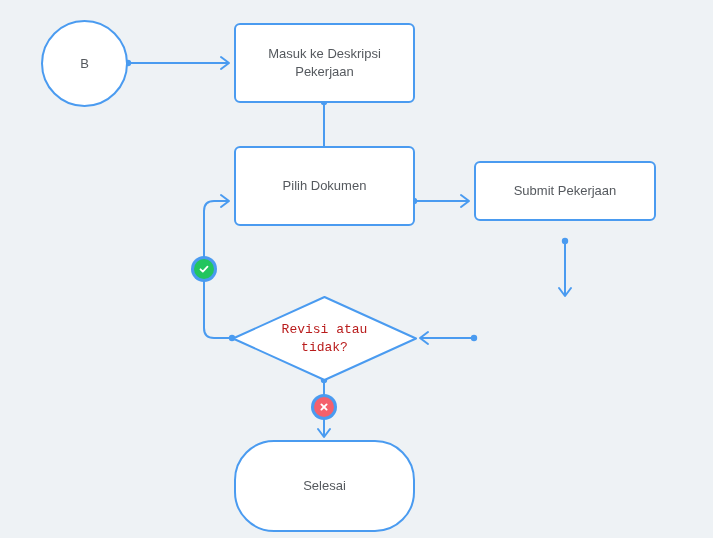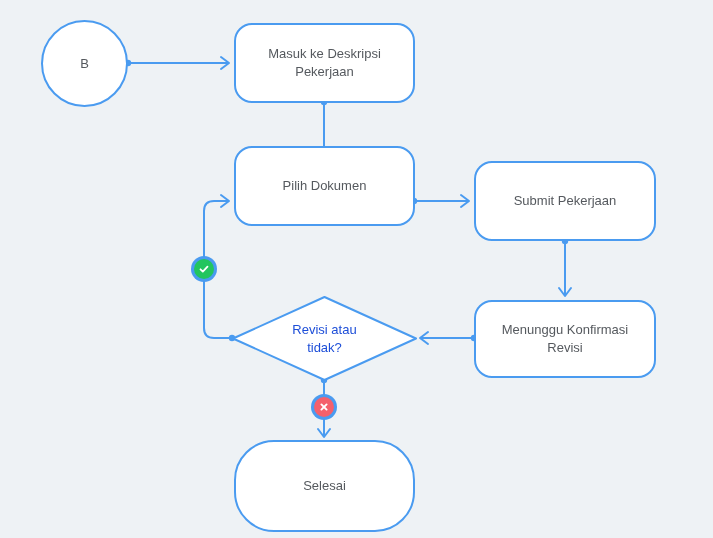--- a/index.html
+++ b/index.html
@@ -35,43 +35,44 @@
     display: flex;
     align-items: center;
     justify-content: center;
     text-align: center;
     color: #55595e;
     font-size: 13px;
     line-height: 18px;
     font-family: "Liberation Sans", sans-serif;
     z-index: 2;
   }
-  .node-process { border-radius: 18px; }
+  .node-process { border-radius: 6px; }
   .node-terminator-circle { border-radius: 50%; }
   .node-terminator-pill { border-radius: 40px; }
   .node-label { padding: 0 8px; white-space: pre-line; }
   .node-decision {
     position: absolute;
     z-index: 2;
     display: flex;
     align-items: center;
     justify-content: center;
   }
   .node-decision .diamond-svg {
     position: absolute;
     left: 0;
     top: 0;
   }
   .node-decision .node-label {
     position: relative;
     z-index: 1;
-    color: #1d4ed8;
+    color: #b91c1c;
     font-size: 13px;
     line-height: 18px;
     text-align: center;
+    font-family: Liberation Mono, monospace;
   }
   .badge {
     position: absolute;
     box-sizing: border-box;
     border-radius: 50%;
     display: flex;
     align-items: center;
     justify-content: center;
     z-index: 5;
   }
@@ -158,28 +159,24 @@
 
   <div class="node node-process" style="left:234px; top:23px; width:181px; height:80px;">
     <span class="node-label">Masuk ke Deskripsi
 Pekerjaan</span>
   </div>
 
   <div class="node node-process" style="left:234px; top:146px; width:181px; height:80px;">
     <span class="node-label">Pilih Dokumen</span>
   </div>
 
-  <div class="node node-process" style="left:474px; top:161px; width:182px; height:80px;">
+  <div class="node node-process" style="left:474px; top:161px; width:182px; height:60px;">
     <span class="node-label">Submit Pekerjaan</span>
   </div>
 
-  <div class="node node-process" style="left:474px; top:300px; width:182px; height:78px;">
-    <span class="node-label">Menunggu Konfirmasi
-Revisi</span>
-  </div>
 
   <div class="node-decision" style="left:231px; top:295px; width:187px; height:87px;">
     <svg class="diamond-svg" width="187" height="87" viewBox="0 0 187 87" xmlns="http://www.w3.org/2000/svg">
       <polygon points="93.5,2 185,43.5 93.5,85 2,43.5" fill="#ffffff" stroke="#4a9bf0" stroke-width="2" stroke-linejoin="round"></polygon>
     </svg>
     <span class="node-label">Revisi atau
 tidak?</span>
   </div>
 
   <div class="node node-terminator-pill" style="left:234px; top:440px; width:181px; height:92px;">

